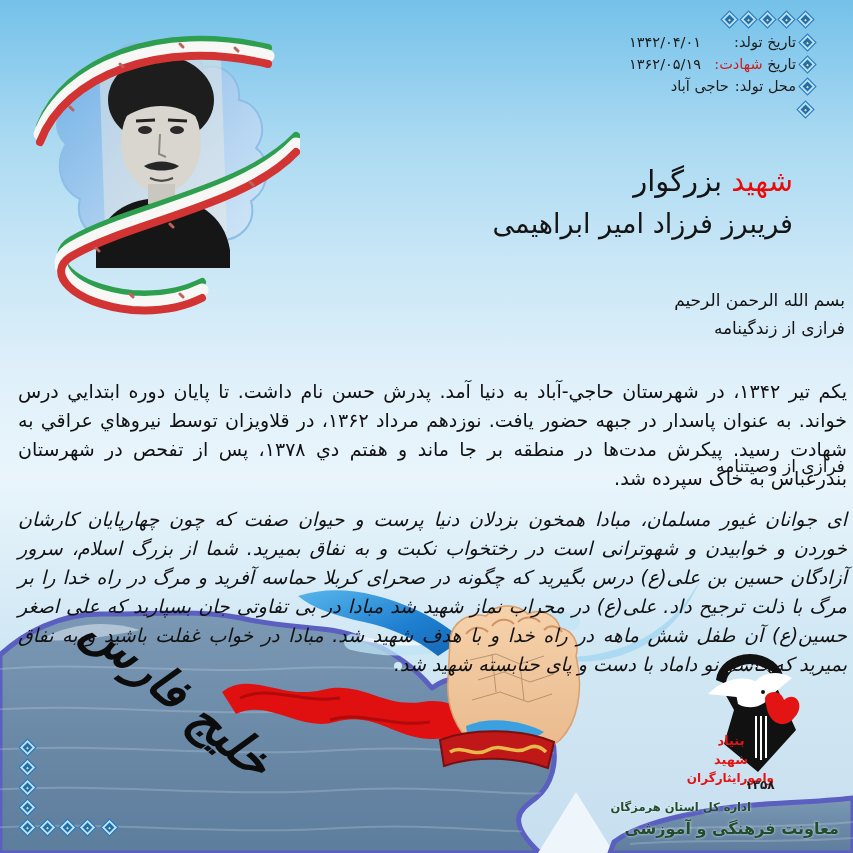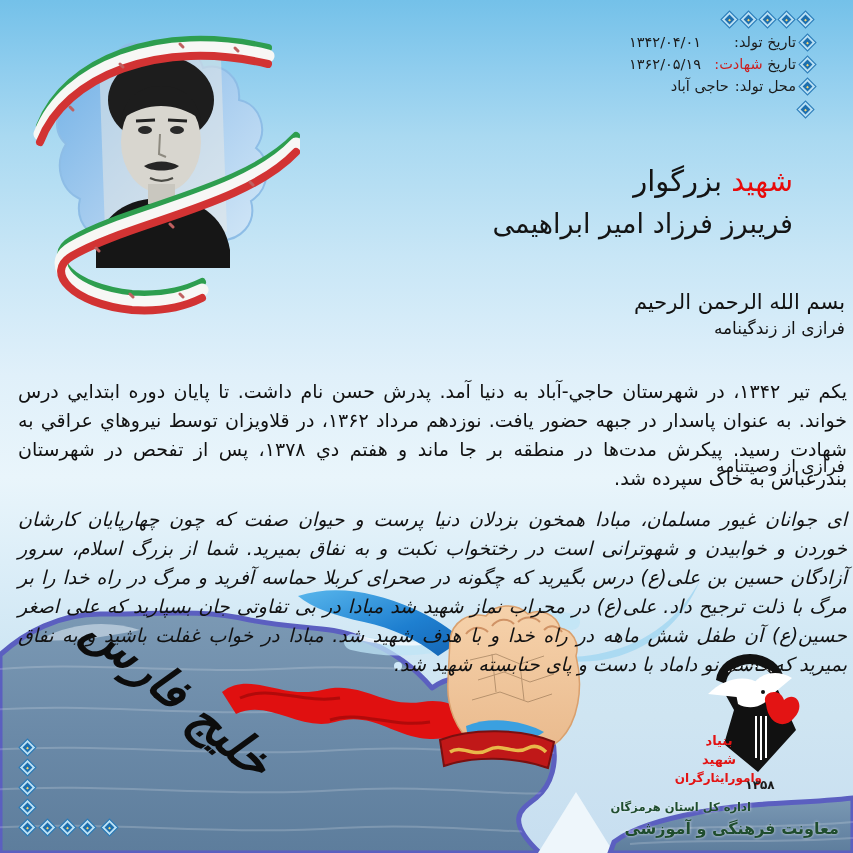--- a/index.html
+++ b/index.html
@@ -20,39 +20,39 @@
   .info-line .val{margin-right:auto;}
   .info-line.nogap .val{margin-right:0;}
   .red-txt{color:#cc2020;}
   .tail-dia{margin-top:3px;padding-right:2px;}
   
   .title-block{position:absolute;top:143px;right:60px;z-index:5;text-align:right;color:#141414;}
   .title-line1{font-size:29px;line-height:34px;margin-top:21px;}
   .title-line1 .shahid{color:#e80b0b;}
   .title-line2{font-size:27px;line-height:34px;margin-top:9px;text-align:center;}
   
-  .bismillah{position:absolute;top:290px;right:8px;font-size:21px;color:#121212;z-index:5;}
+  .bismillah{position:absolute;top:290px;right:8px;font-size:17px;color:#121212;z-index:5;}
   .bio-header{position:absolute;top:318px;right:8px;font-size:17px;color:#121212;z-index:5;}
   .will-header{position:absolute;top:456px;right:8px;font-size:17px;color:#121212;z-index:5;}
   
   .para{position:absolute;right:6px;left:18px;z-index:6;color:#111;
         font-size:19px;line-height:29px;text-align:justify;text-align-last:right;}
   .bio-text{top:358px;}
   .will-text{top:486px;font-style:italic;}
   
   .photo-wrap{position:absolute;top:2px;left:10px;width:290px;height:330px;z-index:4;}
   
   .bottom-art{position:absolute;left:0;top:580px;width:853px;height:273px;z-index:1;}
   
   .corner-dias{position:absolute;left:14px;top:742px;z-index:7;width:130px;height:100px;}
   .corner-dias .dia{position:absolute;}
   
   .logo{position:absolute;left:676px;top:648px;width:170px;height:150px;z-index:8;}
   .logo-emblem{position:absolute;left:24px;top:4px;}
-  .logo-red{position:absolute;right:84px;top:84px;width:86px;text-align:center;color:#e31414;
+  .logo-red{position:absolute;right:72px;top:84px;width:86px;text-align:center;color:#e31414;
             font-weight:bold;font-size:13px;line-height:18.5px;direction:rtl;}
   .logo-red .l3{font-size:12px;letter-spacing:-0.5px;}
   .logo-year{position:absolute;left:52px;top:130px;width:64px;text-align:center;color:#1a1a1a;
              font-weight:bold;font-size:12px;}
   .org-block{position:absolute;right:14px;top:796px;z-index:8;text-align:left;color:#1f4d2e;
              font-weight:bold;font-size:11.5px;line-height:22px;text-shadow:0 0 3px rgba(255,255,255,.8);}
   .org-block .dept{margin-left:14px;font-size:16px;}
 </style>
 </head>
 <body>

